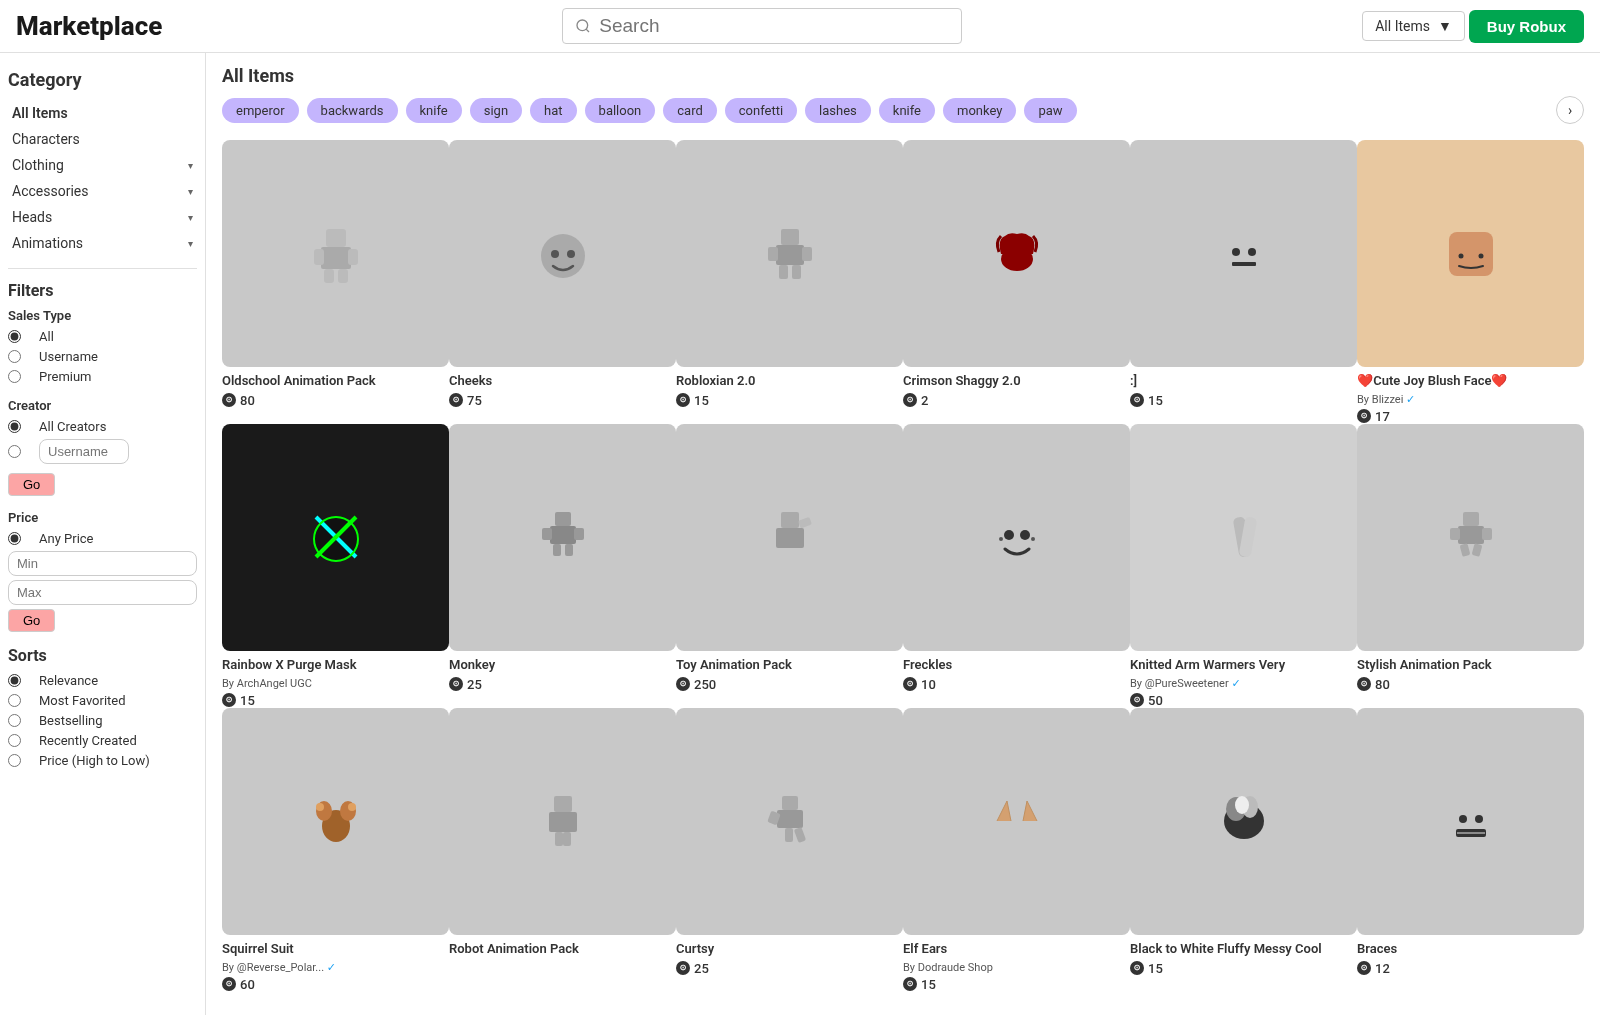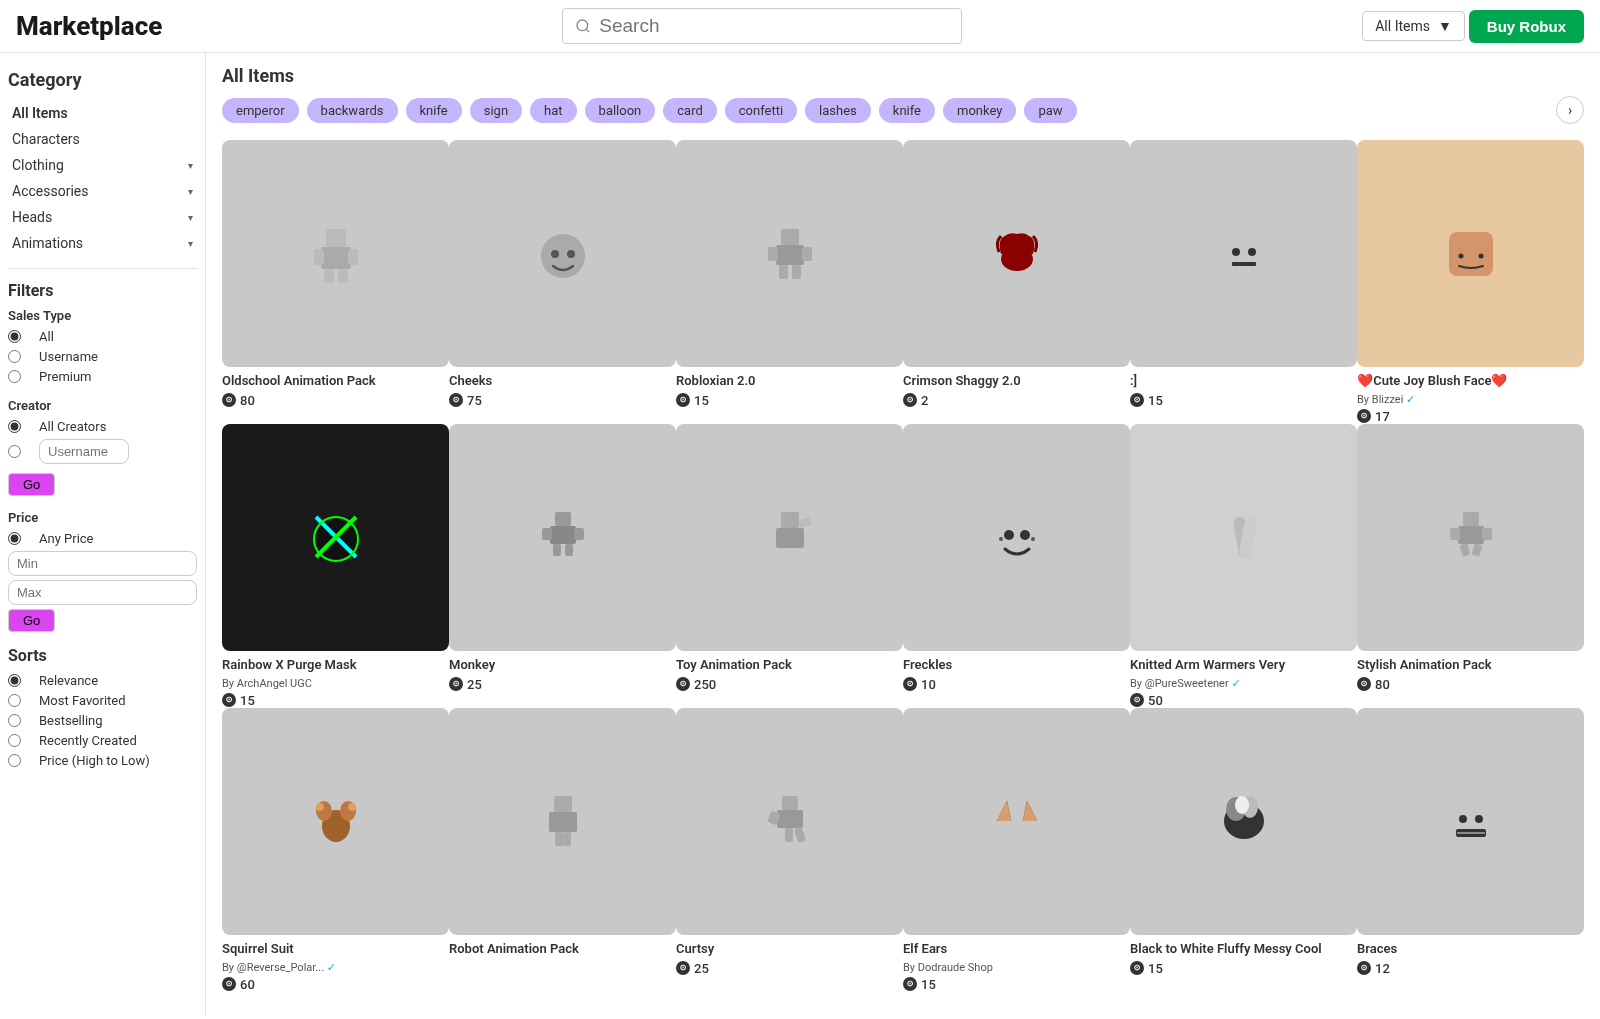--- a/index.html
+++ b/index.html
@@ -25,21 +25,21 @@
     .sidebar-item.active { font-weight: 600; }
     .sidebar-item .chevron { font-size: 10px; color: #666; }
     .sidebar-divider { border: none; border-top: 1px solid #e0e0e0; margin: 12px 0; }
 
     .filter-section { margin-bottom: 14px; }
     .filter-title { font-size: 16px; font-weight: 700; margin-bottom: 8px; }
     .filter-sub-title { font-size: 13px; font-weight: 600; margin-bottom: 6px; }
     .radio-item { display: flex; align-items: center; gap: 18px; margin-bottom: 5px; cursor: pointer; font-size: 13px; }
     .radio-item input[type="radio"] { accent-color: #333; }
     .text-input { border: 1px solid #ccc; border-radius: 8px; padding: 4px 8px; font-size: 13px; width: 100%; margin-bottom: 4px; }
-    .go-btn { border: 1px solid #ccc; border-radius: 4px; padding: 3px 14px; font-size: 13px; cursor: pointer; background: #d946ef; }
+    .go-btn { border: 1px solid #ccc; border-radius: 4px; padding: 3px 14px; font-size: 13px; cursor: pointer; background: #fca5a5; }
 
     
     .main { flex: 1; padding: 12px 16px; overflow: hidden; }
     .main-title { font-size: 18px; font-weight: 700; margin-bottom: 10px; }
 
     
     .tags-row { display: flex; align-items: center; gap: 8px; margin-bottom: 16px; flex-wrap: nowrap; overflow: hidden; }
     .tag { background: #c4b5fd; border-radius: 20px; padding: 5px 14px; font-size: 13px; cursor: pointer; white-space: nowrap; }
     .tag-arrow { width: 28px; height: 28px; border: 1px solid #ccc; border-radius: 50%; display: flex; align-items: center; justify-content: center; cursor: pointer; flex-shrink: 0; font-size: 14px; }
 

